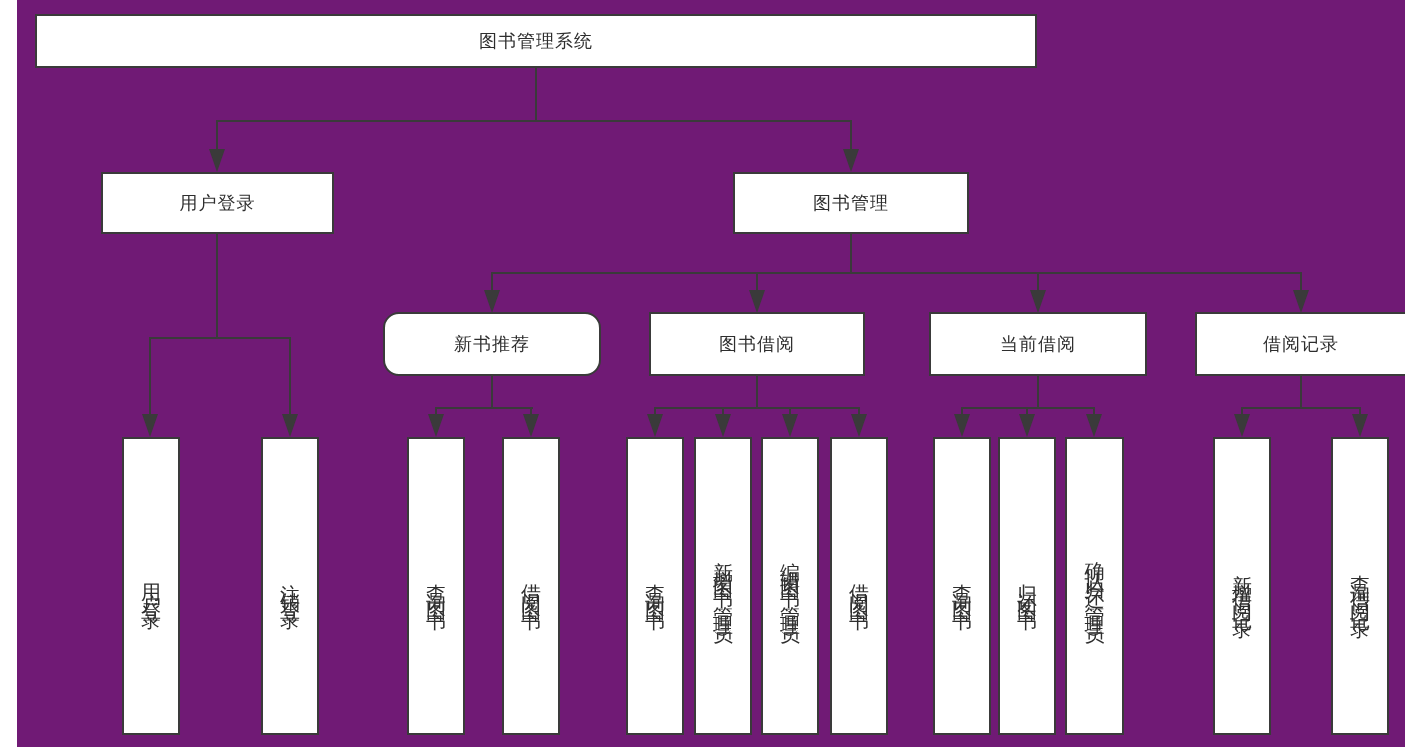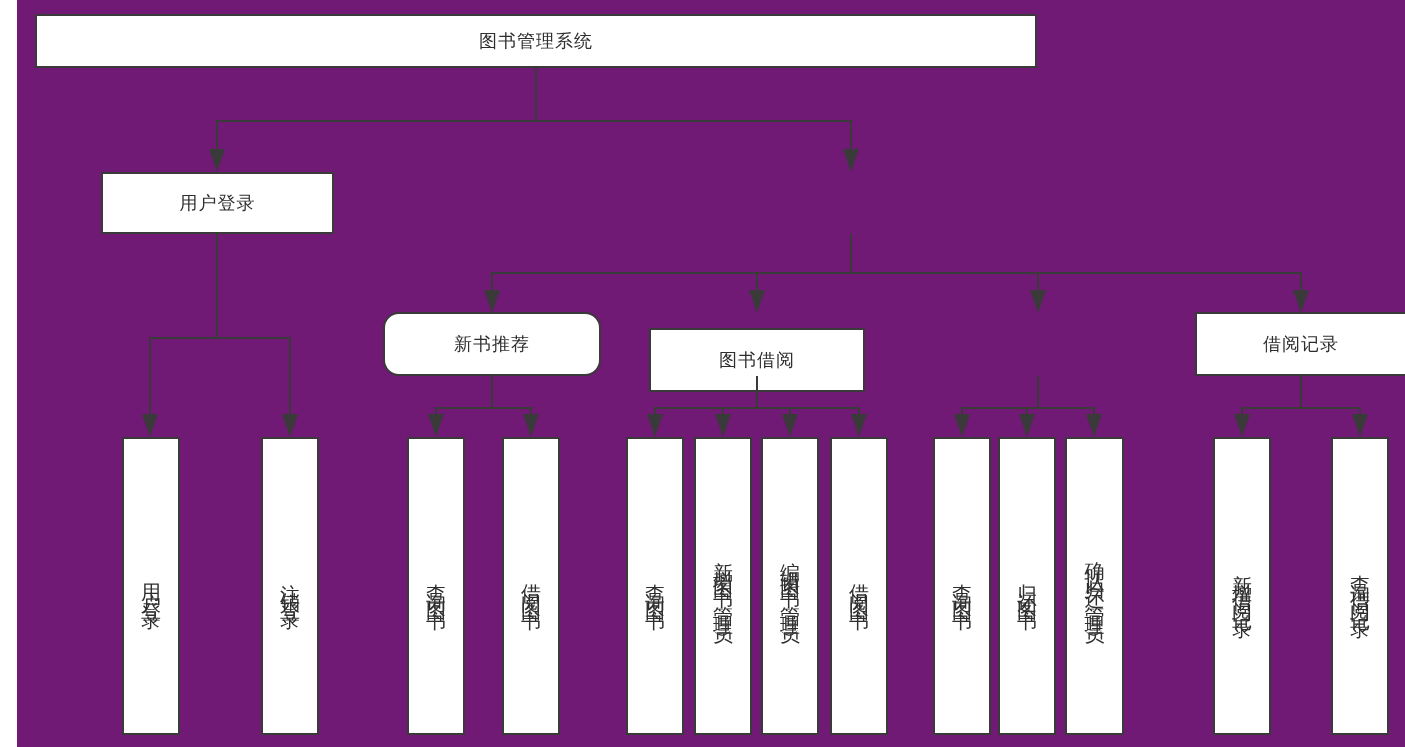--- a/index.html
+++ b/index.html
@@ -31,25 +31,27 @@
 </style>
 </head>
 <body>
 
 <div id="stage">
 
   <div class="node hnode" style="left:18px; top:14px; width:1002px; height:54px;">图书管理系统</div>
 
   <div class="node hnode" style="left:84px; top:172px; width:233px; height:62px;">用户登录</div>
 
+  <div class="node hnode" style="left:716px; top:172px; width:236px; height:62px;">图书管理</div>
 
   <div class="node hnode" style="left:366px; top:312px; width:218px; height:64px;border-radius:16px;">新书推荐</div>
 
-  <div class="node hnode" style="left:632px; top:328px; width:216px; height:64px;">图书借阅</div>
+  <div class="node hnode" style="left:632px; top:312px; width:216px; height:64px;">图书借阅</div>
 
+  <div class="node hnode" style="left:912px; top:312px; width:218px; height:64px;">当前借阅</div>
 
   <div class="node hnode" style="left:1178px; top:312px; width:212px; height:64px;">借阅记录</div>
 
   <div class="node vnode" style="left:105px; top:437px; width:58px; height:298px;">
     <span class="vtext">用户登录</span>
   </div>
   <div class="node vnode" style="left:244px; top:437px; width:58px; height:298px;">
     <span class="vtext">注销登录</span>
   </div>
 

